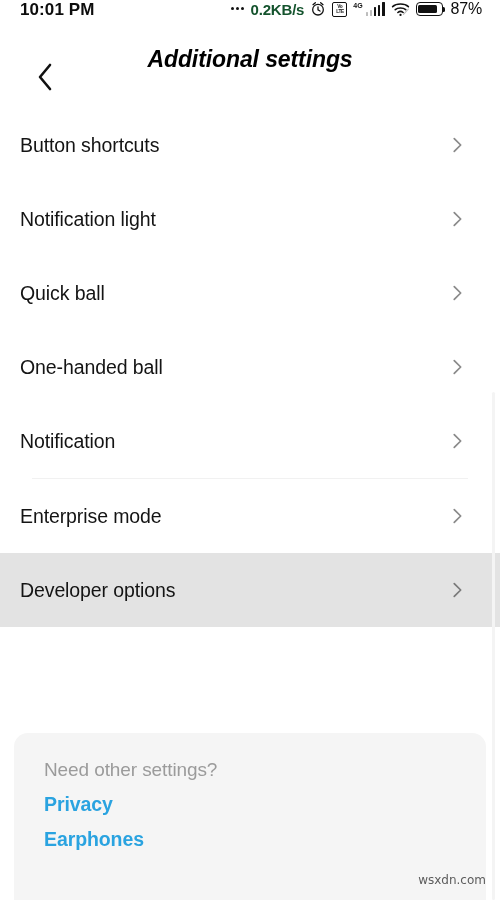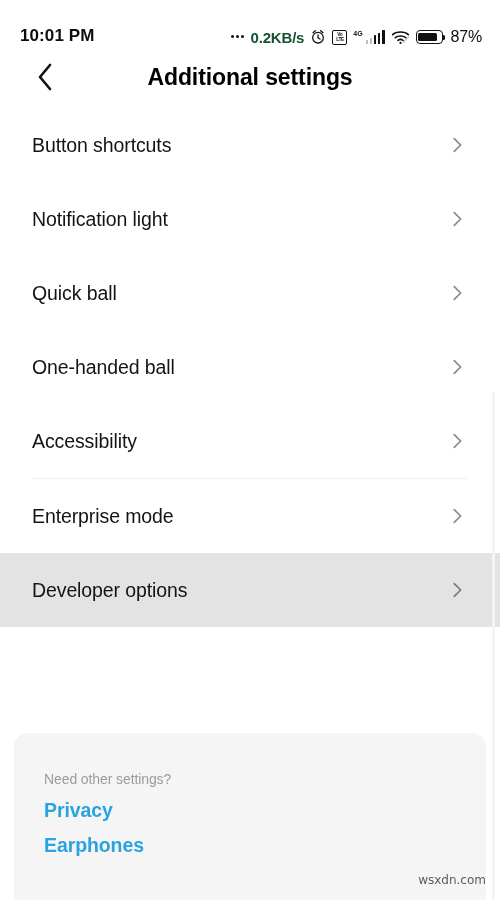--- a/index.html
+++ b/index.html
@@ -13,21 +13,21 @@
     overflow: hidden;
     font-family: "Liberation Sans", sans-serif;
     position: relative;
     -webkit-font-smoothing: antialiased;
   }
 
   
   .statusbar {
     height: 46px;
     display: flex;
-    align-items: flex-end;
+    align-items: flex-start;
     justify-content: space-between;
     padding: 0 18px 0 20px;
     box-sizing: border-box;
     background: #ffffff;
   }
   .status-clock {
     font-size: 17px;
     font-weight: bold;
     color: #0d0d0d;
     letter-spacing: 0.1px;
@@ -124,22 +124,22 @@
     color: #0d0d0d;
     margin-left: 2px;
     letter-spacing: -0.2px;
   }
 
   
   .appbar {
     height: 62px;
     position: relative;
     display: flex;
-    align-items: center;
     background: #ffffff;
+    font-style: italic;
   }
   .back-btn {
     position: absolute;
     left: 22px;
     top: 50%;
     transform: translateY(-50%);
     width: 46px;
     height: 46px;
     display: flex;
     align-items: center;
@@ -158,21 +158,21 @@
   
   .list-area {
     position: relative;
     background: #ffffff;
   }
   .row {
     height: 74px;
     display: flex;
     align-items: center;
     justify-content: space-between;
-    padding: 0 32px 0 32px;
+    padding: 0 32px 0 20px;
     box-sizing: border-box;
     cursor: pointer;
   }
   .row.pressed { background: #e3e3e3; }
   .row-label {
     font-size: 19.5px;
     color: #141414;
     letter-spacing: -0.1px;
   }
   .chev { width: 22px; height: 22px; display: block; flex: 0 0 auto; }
@@ -200,24 +200,23 @@
     left: 14px;
     right: 14px;
     top: 733px;
     bottom: 0;
     background: #f5f5f5;
     border-radius: 14px 14px 0 0;
     padding: 26px 30px 0 30px;
     box-sizing: border-box;
   }
   .footer-heading {
-    font-size: 14px;
+    font-size: 19px;
     color: #9b9b9b;
     letter-spacing: -0.1px;
-    margin-top: 12px;
   }
   .footer-link {
     font-size: 19.5px;
     font-weight: bold;
     color: #2aa3e0;
     margin-top: 12px;
     letter-spacing: -0.1px;
     cursor: pointer;
     display: block;
     width: max-content;
@@ -317,21 +316,21 @@
   </div>
 
   <div class="row">
     <span class="row-label">One-handed ball</span>
     <svg class="chev" viewBox="0 0 24 24">
       <path d="M9 5 L16 12 L9 19" fill="none" stroke="#8a8a8a" stroke-width="1.9" stroke-linecap="round" stroke-linejoin="round"></path>
     </svg>
   </div>
 
   <div class="row">
-    <span class="row-label">Accessibility</span>
+    <span class="row-label">Notification</span>
     <svg class="chev" viewBox="0 0 24 24">
       <path d="M9 5 L16 12 L9 19" fill="none" stroke="#8a8a8a" stroke-width="1.9" stroke-linecap="round" stroke-linejoin="round"></path>
     </svg>
   </div>
 
   <div class="divider"></div>
 
   <div class="row">
     <span class="row-label">Enterprise mode</span>
     <svg class="chev" viewBox="0 0 24 24">

